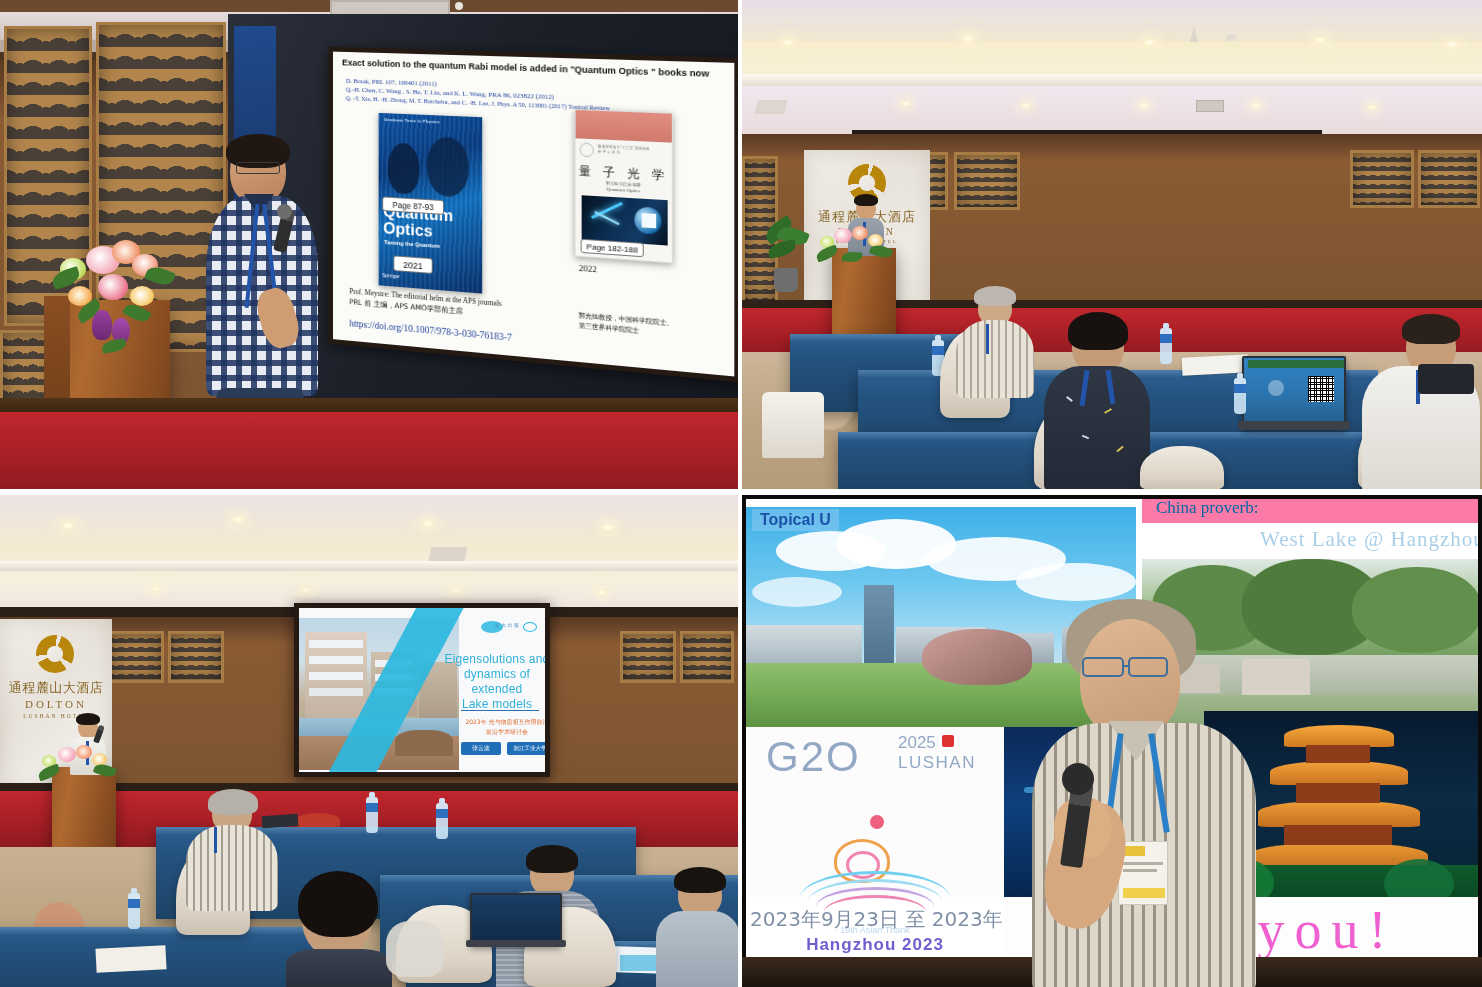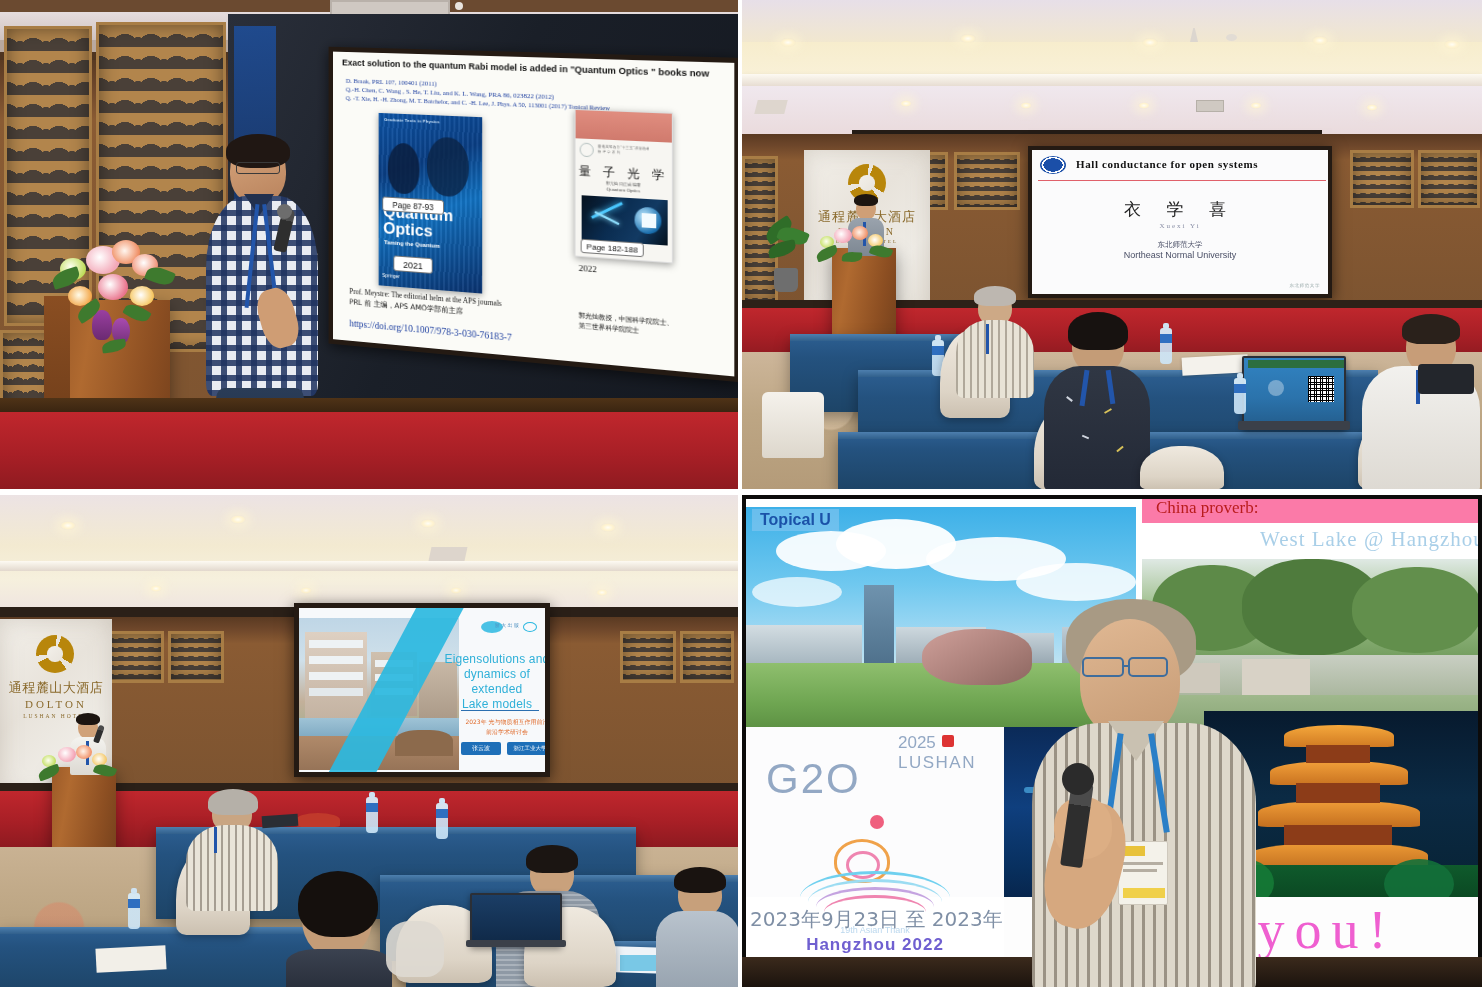--- a/index.html
+++ b/index.html
@@ -366,33 +366,20 @@
       <div class="hotel-sub" style="top:89px;font-size:5px;letter-spacing:2px;">LUSHAN HOTEL</div>
     </div>
 
     <div style="position:absolute;left:20px;top:222px;width:46px;height:70px;">
       <div class="leaf" style="left:2px;top:0;width:30px;height:16px;transform:rotate(-34deg);background:#2f6d28;"></div>
       <div class="leaf" style="left:16px;top:6px;width:30px;height:16px;transform:rotate(22deg);background:#3a7f31;"></div>
       <div class="leaf" style="left:6px;top:20px;width:28px;height:14px;transform:rotate(-12deg);background:#2d6726;"></div>
       <div style="position:absolute;left:12px;top:46px;width:24px;height:24px;background:#6e6e6e;border-radius:3px 3px 6px 6px;"></div>
     </div>
 
-    <div class="screen-frame" style="left:286px;top:146px;width:304px;height:152px;border-width:4px;">
-      <div class="slide" style="background:#fbfbfc;">
-        <div style="position:absolute;left:8px;top:6px;width:26px;height:18px;border-radius:50%;
-                    background:radial-gradient(ellipse at 50% 50%,#1b4fa8 0 52%,#fff 53% 62%,#1b4fa8 63% 100%);"></div>
-        <div style="position:absolute;left:44px;top:8px;color:#111;font-size:11px;font-weight:bold;letter-spacing:.6px;font-family:'Liberation Serif',serif;">Hall conductance for open systems</div>
-        <div style="position:absolute;left:6px;top:30px;width:288px;height:1.4px;background:#e0606a;"></div>
-        <div style="position:absolute;left:0;top:48px;width:100%;text-align:center;color:#222;font-size:17px;letter-spacing:10px;font-family:'DejaVu Sans',sans-serif;">衣    学    喜</div>
-        <div style="position:absolute;left:0;top:72px;width:100%;text-align:center;color:#8a8fa6;font-size:7px;letter-spacing:2px;font-family:'Liberation Serif',serif;">Xuexi  Yi</div>
-        <div style="position:absolute;left:0;top:90px;width:100%;text-align:center;color:#4a4f66;font-size:7.5px;font-family:'DejaVu Sans',sans-serif;">东北师范大学</div>
-        <div style="position:absolute;left:0;top:100px;width:100%;text-align:center;color:#4a4f66;font-size:9px;font-family:'Liberation Sans',sans-serif;">Northeast Normal University</div>
-        <div style="position:absolute;right:8px;bottom:6px;color:#9aa;font-size:4.5px;letter-spacing:.6px;">东北师范大学</div>
-      </div>
-    </div>
 
     <div style="position:absolute;left:0;top:300px;width:100%;height:8px;background:#2e2118;"></div>
     <div class="carpet-red" style="top:308px;height:50px;"></div>
 
     <div class="podium" style="left:90px;top:248px;width:64px;height:104px;"></div>
     <div style="position:absolute;left:106px;top:196px;width:36px;height:58px;">
       <div class="head" style="left:8px;top:0;width:20px;height:24px;background:#cf9f76;"></div>
       <div style="position:absolute;left:6px;top:-2px;width:24px;height:12px;border-radius:50% 50% 35% 35%;background:#1d1510;"></div>
       <div style="position:absolute;left:0px;top:22px;width:36px;height:38px;border-radius:30% 30% 6% 6%;background:linear-gradient(180deg,#9aa3ad,#7d8792);"></div>
       <div style="position:absolute;left:15px;top:26px;width:3px;height:24px;background:#2255aa;"></div>
@@ -662,54 +649,54 @@
         <div style="position:absolute;left:0;top:156px;width:100%;height:68px;background:linear-gradient(180deg,#8fbf6e 0%,#6ea551 60%,#5b8f42 100%);"></div>
 
         <div style="position:absolute;left:176px;top:122px;width:110px;height:56px;border-radius:48% 42% 36% 44%;
                     background:linear-gradient(150deg,#cfa09a,#a97e78 60%,#8c6660);"></div>
       </div>
 
       <div style="position:absolute;left:6px;top:10px;padding:2px 8px;background:rgba(140,200,240,.55);
                   color:#1b52a8;font-size:16px;font-weight:bold;font-family:'Liberation Sans',sans-serif;">Topical U</div>
 
       <div style="position:absolute;left:396px;top:-2px;right:0;height:26px;background:#fb7aa8;"></div>
-      <div style="position:absolute;left:410px;top:-1px;color:#b91c1c;font-size:17px;font-family:'Liberation Serif',serif;">China proverb:</div>
+      <div style="position:absolute;left:410px;top:-1px;color:#0369a1;font-size:17px;font-family:'Liberation Serif',serif;">China proverb:</div>
 
       <div style="position:absolute;left:514px;top:28px;color:#a9cfe8;font-size:21px;font-family:'Liberation Serif',serif;letter-spacing:1px;white-space:nowrap;">West Lake @ Hangzhou</div>
 
       <div style="position:absolute;left:396px;top:60px;right:0;height:190px;overflow:hidden;
                   background:linear-gradient(180deg,#dfe9e4 0%,#9fbf8c 25%,#6f9a5a 55%,#8fae7a 78%,#c6cfc0 100%);">
         <div style="position:absolute;left:10px;top:6px;width:120px;height:86px;border-radius:48%;background:#5d8a48;"></div>
         <div style="position:absolute;left:100px;top:0px;width:140px;height:96px;border-radius:46%;background:#4f7b3d;"></div>
         <div style="position:absolute;left:210px;top:8px;width:130px;height:86px;border-radius:48%;background:#628f4c;"></div>
         <div style="position:absolute;left:0;top:96px;width:100%;height:44px;background:linear-gradient(180deg,#c9cfc3,#a8b59c);"></div>
         <div style="position:absolute;left:24px;top:104px;width:54px;height:30px;background:#cfc9bd;"></div>
         <div style="position:absolute;left:100px;top:100px;width:68px;height:36px;background:#d8d2c6;"></div>
         <div style="position:absolute;left:0;top:136px;width:100%;height:54px;background:linear-gradient(180deg,#9fb88c,#7b9a68);"></div>
         <div style="position:absolute;left:6px;bottom:6px;color:#fff;font-size:7px;opacity:.8;">www.nipic.com</div>
       </div>
 
       <div style="position:absolute;left:0;top:228px;width:258px;bottom:60px;background:#fcfcfd;">
-        <div style="position:absolute;left:20px;top:6px;color:#93a8c4;font-size:42px;font-family:'Liberation Sans',sans-serif;letter-spacing:2px;margin-top:22px;">G2O</div>
+        <div style="position:absolute;left:20px;top:6px;color:#93a8c4;font-size:42px;font-family:'Liberation Sans',sans-serif;letter-spacing:2px;">G2O</div>
         <div style="position:absolute;left:152px;top:6px;color:#93a8c4;font-size:17px;font-family:'Liberation Sans',sans-serif;">2025</div>
         <div style="position:absolute;left:152px;top:26px;color:#93a8c4;font-size:17px;font-family:'Liberation Sans',sans-serif;letter-spacing:1.5px;">LUSHAN</div>
         <div style="position:absolute;left:196px;top:8px;width:12px;height:12px;background:#d33;border-radius:2px;"></div>
 
         <div style="position:absolute;left:124px;top:88px;width:14px;height:14px;border-radius:50%;background:#ef5f7e;"></div>
 
         <div style="position:absolute;left:48px;top:112px;width:160px;height:86px;">
           <div style="position:absolute;left:40px;top:0px;width:56px;height:44px;border:3px solid #f0a24a;border-radius:50% 50% 44% 44%;"></div>
           <div style="position:absolute;left:52px;top:12px;width:34px;height:28px;border:3px solid #ef85b0;border-radius:50%;"></div>
           <div style="position:absolute;left:6px;top:32px;width:150px;height:54px;border-top:3px solid #6fd0ef;border-radius:50% 50% 0 0;"></div>
           <div style="position:absolute;left:14px;top:40px;width:134px;height:46px;border-top:3px solid #9bdcf2;border-radius:50% 50% 0 0;"></div>
           <div style="position:absolute;left:22px;top:48px;width:118px;height:40px;border-top:3px solid #c4a3e0;border-radius:50% 50% 0 0;"></div>
           <div style="position:absolute;left:30px;top:56px;width:102px;height:34px;border-top:3px solid #ef85b0;border-radius:50% 50% 0 0;"></div>
         </div>
         <div style="position:absolute;left:0;top:198px;width:100%;text-align:center;color:#bcd8ee;font-size:9px;font-family:'Liberation Sans',sans-serif;">19th Asian Thank</div>
-        <div style="position:absolute;left:0;top:208px;width:100%;text-align:center;color:#6f5fd0;font-size:17px;font-weight:bold;font-family:'Liberation Sans',sans-serif;letter-spacing:1px;">Hangzhou 2022</div>
+        <div style="position:absolute;left:0;top:208px;width:100%;text-align:center;color:#6f5fd0;font-size:17px;font-weight:bold;font-family:'Liberation Sans',sans-serif;letter-spacing:1px;">Hangzhou 2023</div>
       </div>
 
       <div style="position:absolute;left:4px;bottom:24px;color:#7f8fa5;font-size:20px;font-family:'DejaVu Sans',sans-serif;white-space:nowrap;">2023年9月23日  至  2023年10月8日</div>
 
       <div style="position:absolute;left:258px;top:228px;width:200px;height:200px;overflow:hidden;
                   background:linear-gradient(180deg,#0b2a58 0%,#0f3f7e 40%,#08305f 70%,#061c3c 100%);">
         <div style="position:absolute;left:20px;top:60px;width:56px;height:6px;background:#46a0d8;opacity:.8;border-radius:3px;"></div>
         <div style="position:absolute;left:100px;top:44px;width:42px;height:5px;background:#6cc5ef;opacity:.7;border-radius:3px;"></div>
         <div style="position:absolute;left:28px;top:120px;width:150px;height:4px;background:#3f86c0;opacity:.5;"></div>
         <div style="position:absolute;left:60px;top:92px;width:12px;height:28px;background:#ef7ab0;opacity:.75;"></div>

